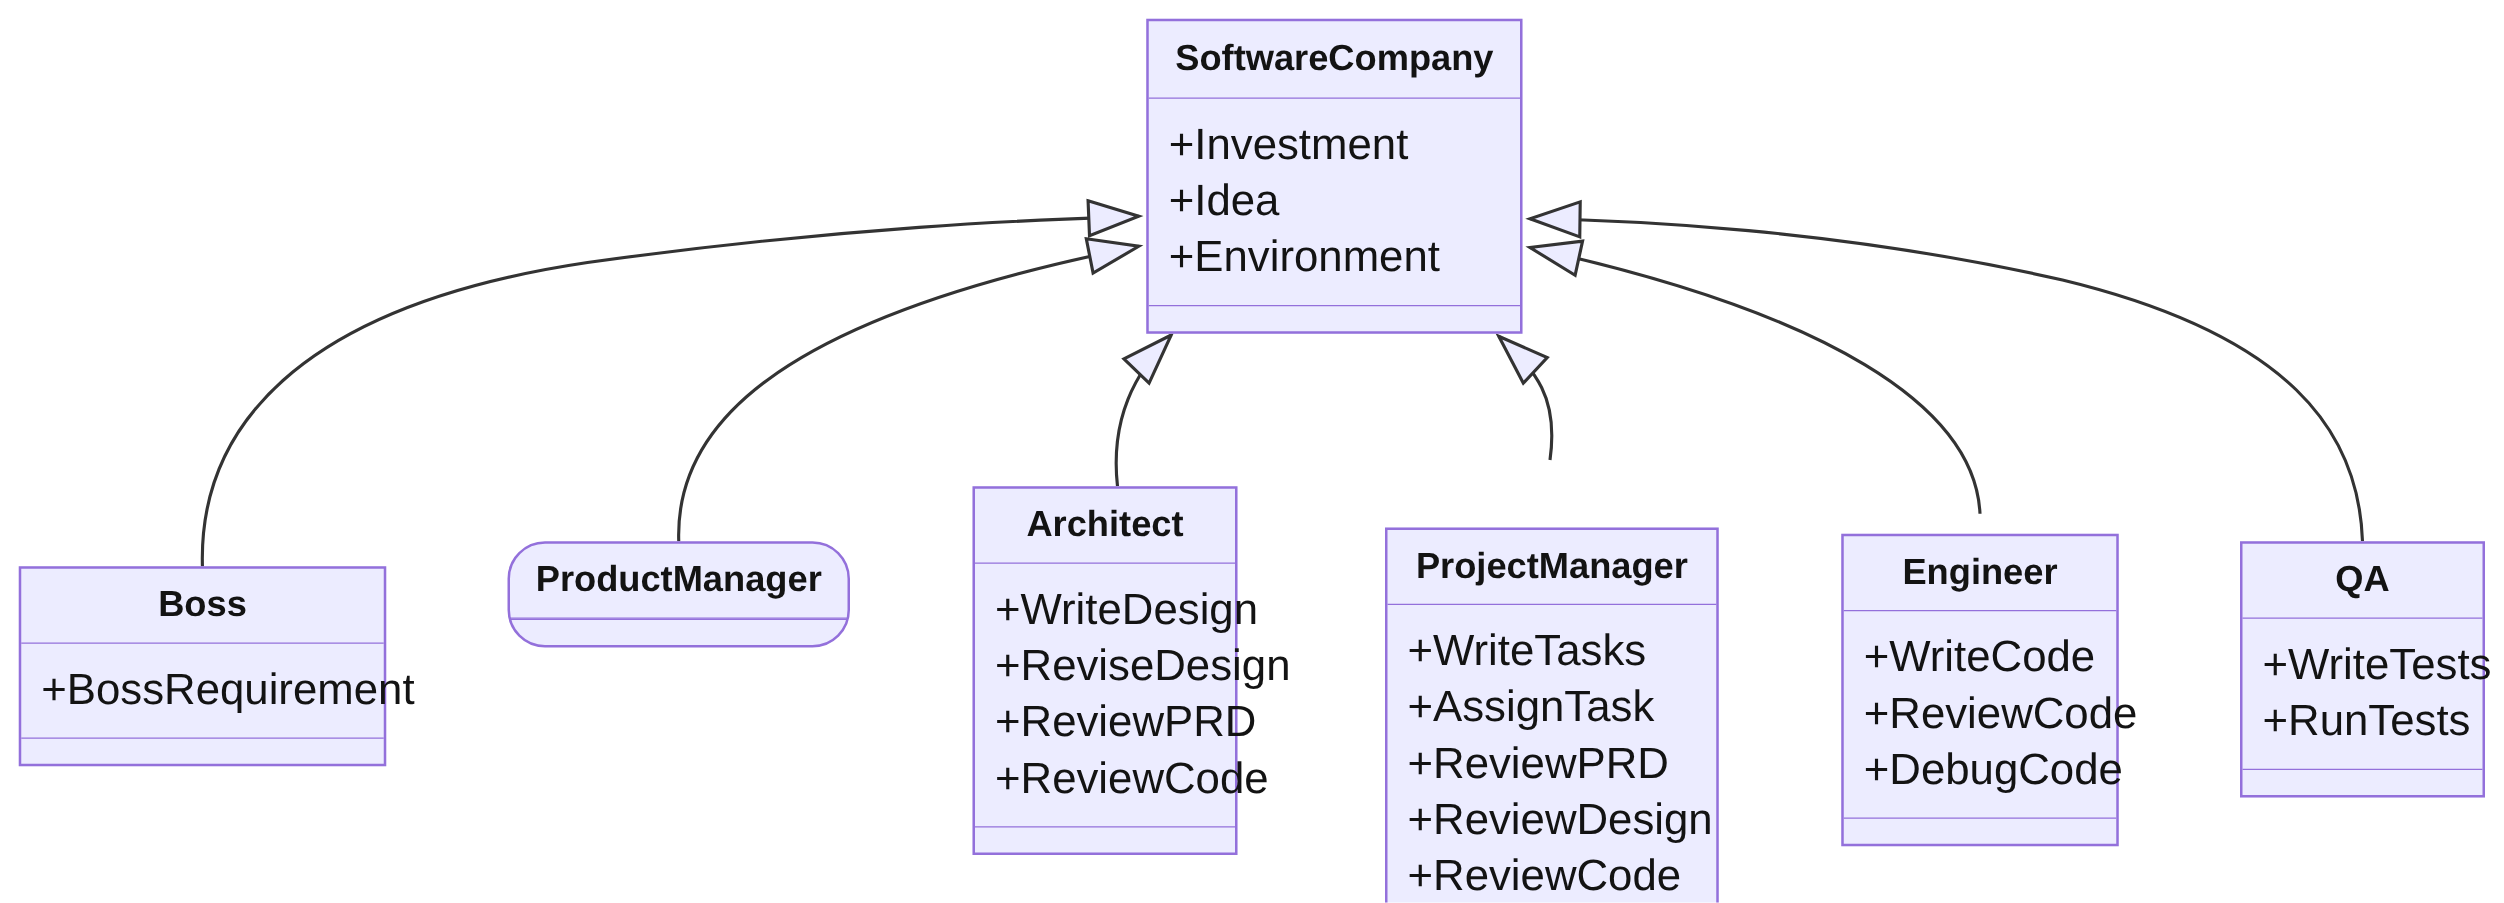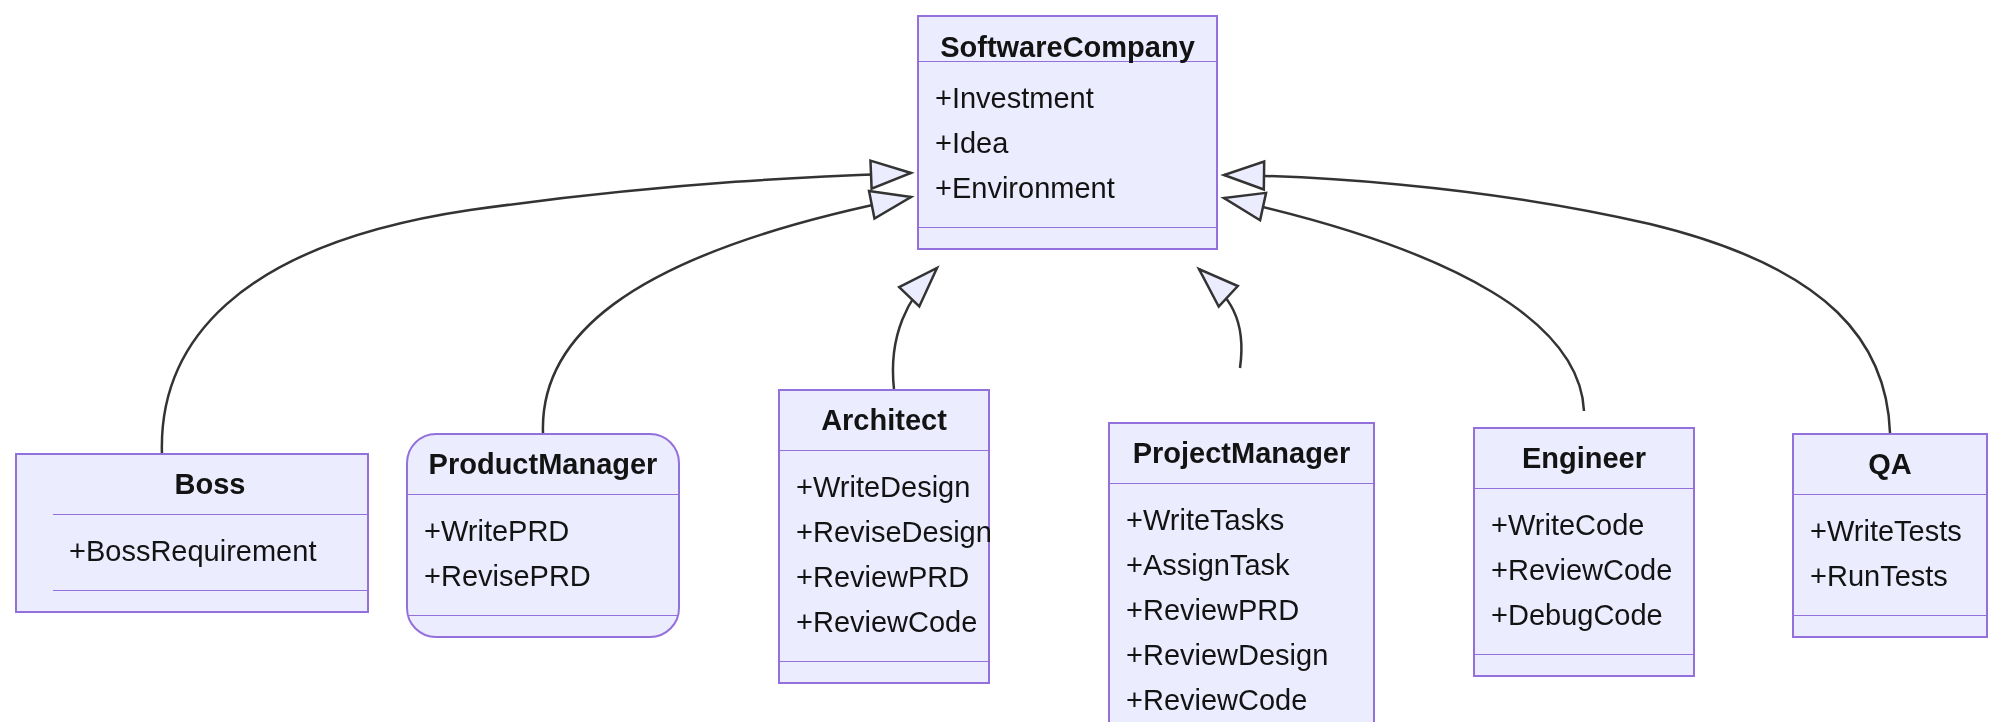--- a/index.html
+++ b/index.html
@@ -36,26 +36,26 @@
   }
   .class-title {
     height: 60px;
     line-height: 58px;
     text-align: center;
     font-weight: bold;
     font-size: 29px;
     border-bottom: 1.5px solid var(--node_border);
     white-space: nowrap;
   }
-  .class-box.tall-title .class-title { height: 45px; line-height: 60px; }
+  .class-box.tall-title .class-title { height: 62px; line-height: 60px; }
   .class-attrs {
     padding: 14px 16px 16px 16px;
   }
   .attr {
-    font-size: 29px;
+    font-size: 35px;
     line-height: 45px;
     white-space: nowrap;
   }
   .class-methods {
     height: 21px;
     border-top: 1.5px solid var(--node_border);
   }
 </style>
 </head>
 <body>
@@ -79,34 +79,30 @@
   <div class="class-box tall-title" style="left:917px; top:15px; width:301px;">
     <div class="class-title">SoftwareCompany</div>
     <div class="class-attrs">
       <div class="attr">+Investment</div>
       <div class="attr">+Idea</div>
       <div class="attr">+Environment</div>
     </div>
     <div class="class-methods"></div>
   </div>
 
-  <div class="class-box" style="left:15px; top:453px; width:354px;padding-left:36px;">
+  <div class="class-box" style="left:15px; top:453px; width:294px;">
     <div class="class-title">Boss</div>
     <div class="class-attrs">
       <div class="attr">+BossRequirement</div>
     </div>
     <div class="class-methods"></div>
   </div>
 
   <div class="class-box" style="left:406px; top:433px; width:274px;border-radius:30px;">
     <div class="class-title">ProductManager</div>
-    <div class="class-attrs">
-      <div class="attr">+WritePRD</div>
-      <div class="attr">+RevisePRD</div>
-    </div>
     <div class="class-methods"></div>
   </div>
 
   <div class="class-box" style="left:778px; top:389px; width:212px;">
     <div class="class-title">Architect</div>
     <div class="class-attrs">
       <div class="attr">+WriteDesign</div>
       <div class="attr">+ReviseDesign</div>
       <div class="attr">+ReviewPRD</div>
       <div class="attr">+ReviewCode</div>

